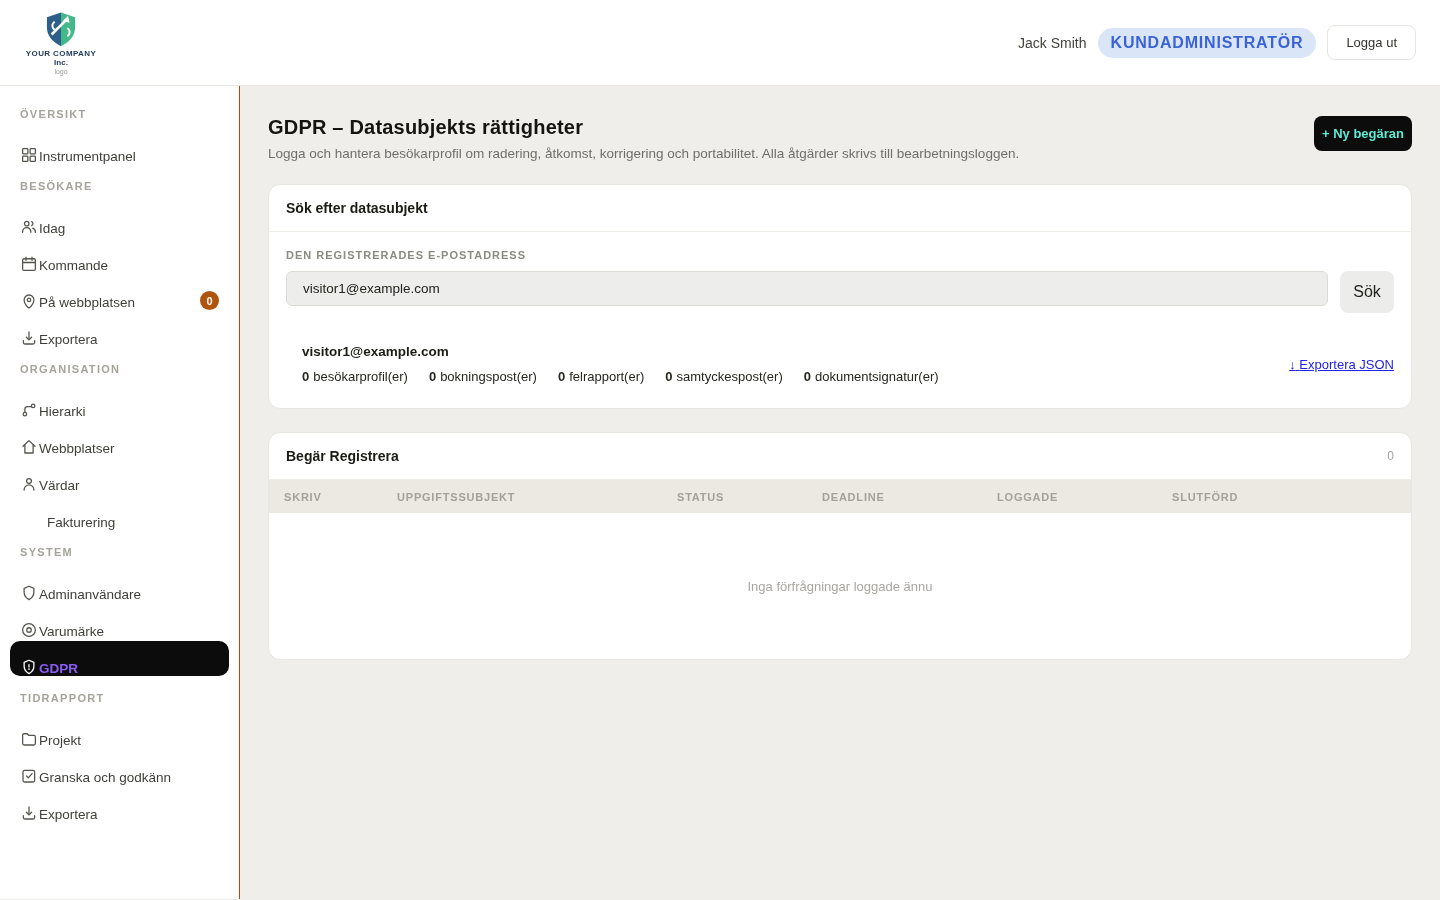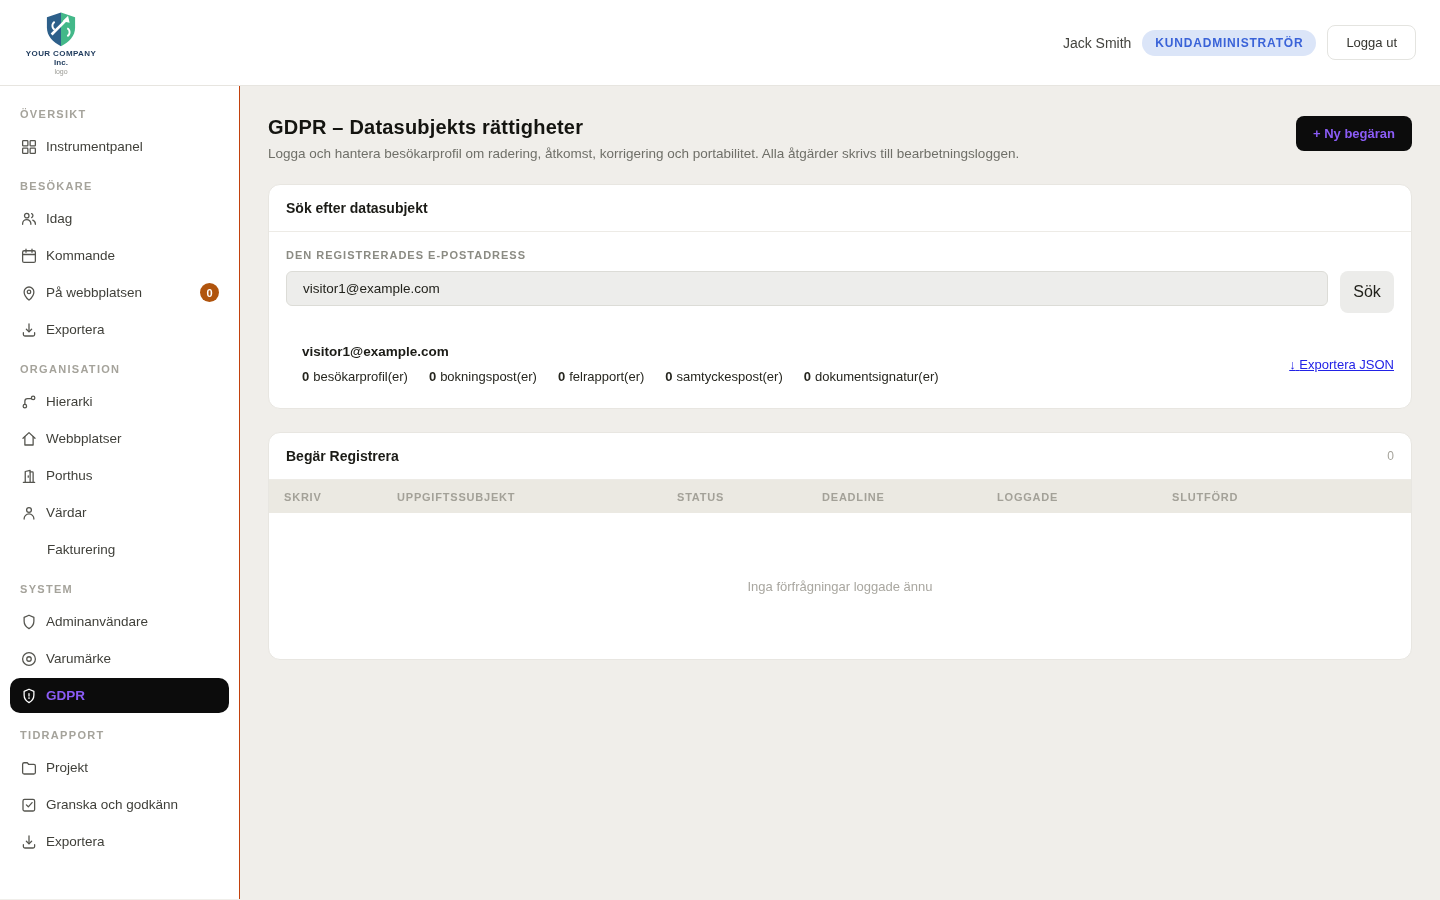--- a/index.html
+++ b/index.html
@@ -8,51 +8,51 @@
 
   
   .topbar { height:86px; background:#ffffff; border-bottom:1px solid #e7e5e0;
     display:flex; align-items:center; justify-content:space-between; padding:0 24px 0 25px; }
   .logo-block { display:flex; flex-direction:column; align-items:center; width:72px; }
   .logo-company { font-size:8px; font-weight:bold; color:#1e3a5c; letter-spacing:.4px; margin-top:2px; }
   .logo-inc { font-size:8px; font-weight:bold; color:#1e3a5c; }
   .logo-caption { font-size:7px; color:#9a9a94; margin-top:1px; }
   .topbar-right { display:flex; align-items:center; gap:11px; }
   .user-name { font-size:14px; color:#44443f; }
-  .role-badge { background:#dbe5f8; color:#3a63d8; font-size:12px; font-weight:bold;
+  .role-badge { background:#dbe5f8; color:#3a63d8; font-size:16px; font-weight:bold;
     letter-spacing:.8px; padding:6px 13px; border-radius:999px; }
   .logout-btn { background:#fff; border:1px solid #e4e4e0; border-radius:8px;
     padding:9px 18px; font-size:13px; color:#35352f; cursor:pointer; }
 
   
   .body-wrap { display:flex; height:813px; }
 
   
   .sidebar { width:240px; background:#ffffff; border-right:1px solid #c2410c;
     padding-top:8px; overflow:hidden; flex:none; }
   .section-label { font-size:11px; font-weight:bold; letter-spacing:1.3px;
     color:#a5a39b; padding:14px 20px 7px; }
-  .nav-item { display:flex; align-items:center; gap:8px; height:35px;
+  .nav-item { display:flex; align-items:flex-end; gap:1px; height:35px;
     margin:2px 10px; padding:0 10px; border-radius:10px; cursor:pointer;
     font-size:13.5px; color:#3f3f39; }
   .nav-item .nicon { width:18px; height:18px; flex:none; color:#55554f; }
   .nav-item.active { background:#0c0c0c; color:#8b5cf6; font-weight:bold; }
   .nav-item.active .nicon { color:#ffffff; }
   .nav-item.no-icon { padding-left:37px; }
   .nav-badge { margin-left:auto; background:#b0540d; color:#fff; font-size:11px;
     font-weight:bold; min-width:19px; height:19px; border-radius:999px;
     display:flex; align-items:center; justify-content:center; padding:0 5px; }
 
   
   .main { flex:1; background:#f0eeea; padding:30px 28px 0; }
   .title-row { display:flex; justify-content:space-between; align-items:flex-start; }
   .page-title { font-size:20px; font-weight:bold; color:#141410; letter-spacing:.2px; }
   .page-subtitle { font-size:13.5px; color:#6f6f68; margin-top:7px; }
-  .new-request-btn { background:#0c0c0c; color:#8b5cf6; border:none; border-radius:8px;
-    padding:10px 17px; font-size:13px; font-weight:bold; cursor:pointer; }
+  .new-request-btn { background:#0c0c0c; color:#5eead4; border:none; border-radius:8px;
+    padding:10px 8px; font-size:13px; font-weight:bold; cursor:pointer; }
 
   .card { background:#ffffff; border:1px solid #e8e6e1; border-radius:12px;
     margin-top:23px; overflow:hidden; }
   .card-header { display:flex; justify-content:space-between; align-items:center;
     padding:15px 17px; border-bottom:1px solid #edebe6; }
   .card-title { font-size:14px; font-weight:bold; color:#1b1b16; }
   .card-count { font-size:12px; color:#a5a39b; }
   .card-body { padding:17px 17px 24px; }
 
   .field-label { font-size:11px; font-weight:bold; color:#8b8b83; letter-spacing:1px; margin-bottom:10px; }
@@ -163,29 +163,20 @@
           <path d="M6.5 15.2V11a3.5 3.5 0 0 1 3.5-3.5h5"></path>
         </svg>
     <span>Hierarki</span>
   </div>
   <div class="nav-item">
     <svg class="nicon" viewBox="0 0 24 24" fill="none" stroke="currentColor" stroke-width="1.7" stroke-linecap="round" stroke-linejoin="round">
           <path d="m4 11 8-7.5 8 7.5"></path>
           <path d="M6.5 9v11h11V9"></path>
         </svg>
     <span>Webbplatser</span>
-  </div>
-  <div class="nav-item">
-    <svg class="nicon" viewBox="0 0 24 24" fill="none" stroke="currentColor" stroke-width="1.7" stroke-linecap="round" stroke-linejoin="round">
-          <path d="M13.5 20.5V4.5L7 6v14.5"></path>
-          <path d="M13.5 6.5h3a1 1 0 0 1 1 1v13"></path>
-          <path d="M4.5 20.5h15"></path>
-          <path d="M11 12v1.6"></path>
-        </svg>
-    <span>Porthus</span>
   </div>
   <div class="nav-item">
     <svg class="nicon" viewBox="0 0 24 24" fill="none" stroke="currentColor" stroke-width="1.7" stroke-linecap="round" stroke-linejoin="round">
           <circle cx="12" cy="8" r="3.2"></circle>
           <path d="M5.5 20v-.3a6.5 6.5 0 0 1 13 0v.3"></path>
         </svg>
     <span>Värdar</span>
   </div>
   <div class="nav-item no-icon">
     <span>Fakturering</span>

